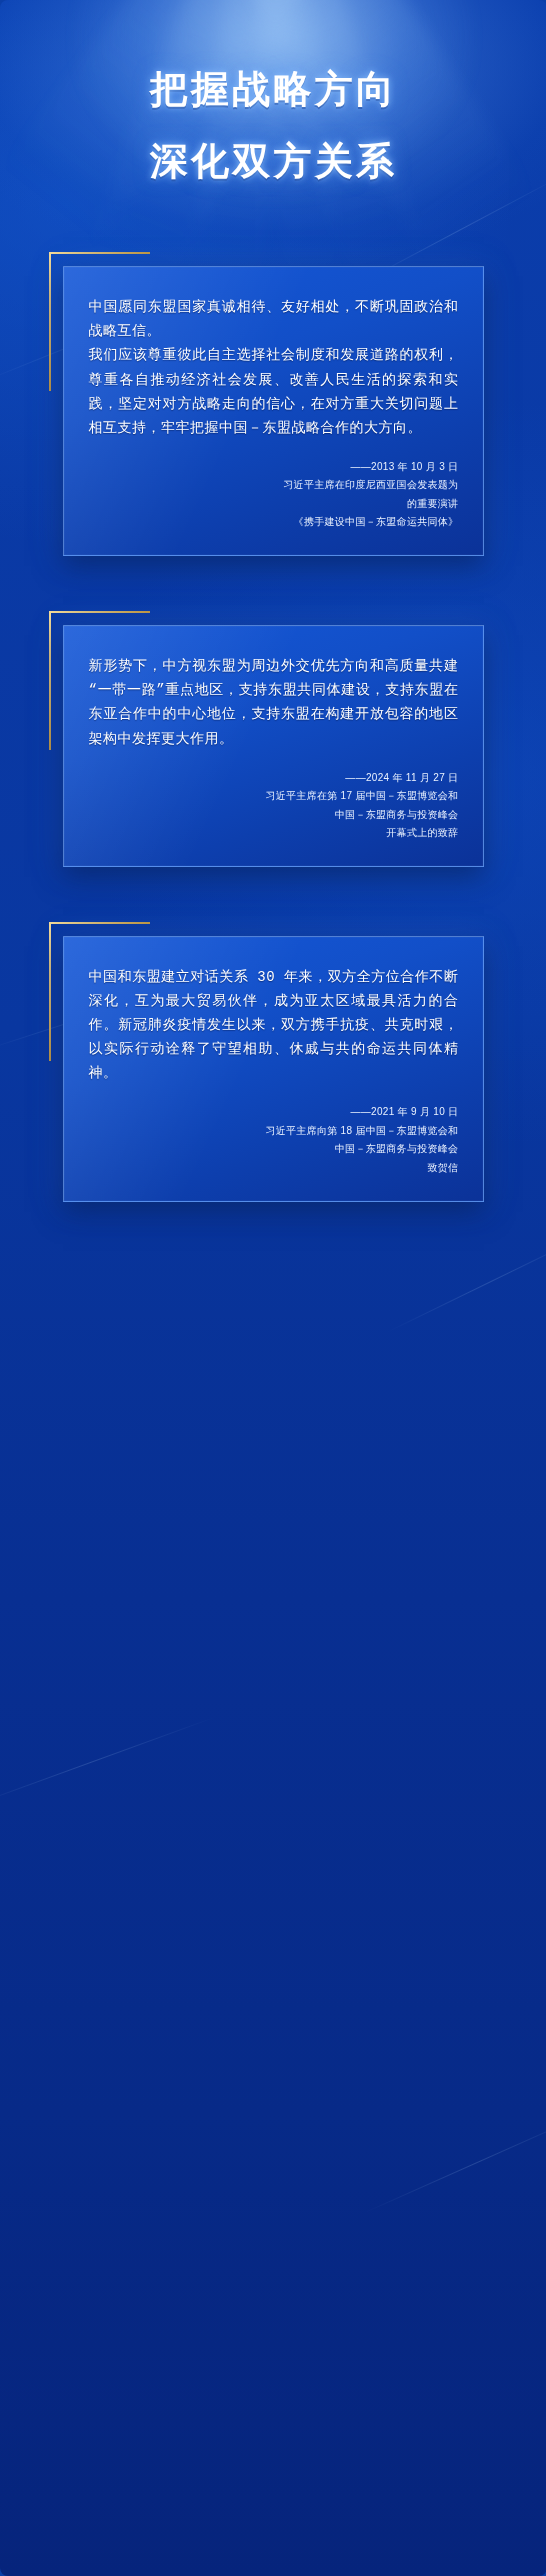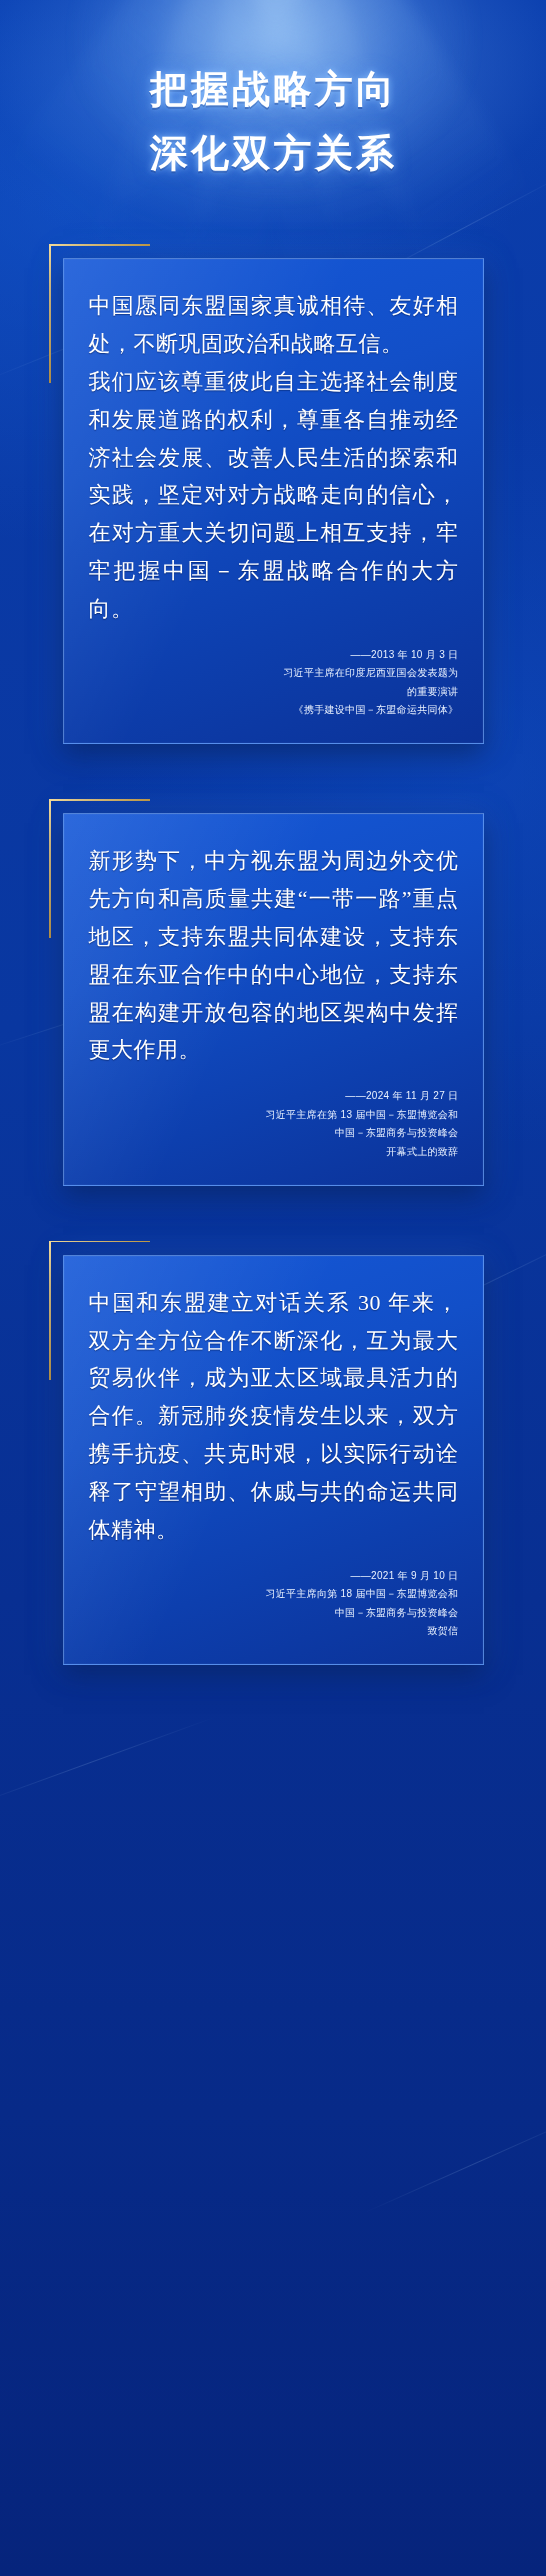--- a/index.html
+++ b/index.html
@@ -20,20 +20,21 @@
   .page {
     position: relative;
     width: 547px;
     min-height: 2576px;
     background:
       radial-gradient(ellipse 481px 278px at 50% 64px, rgba(120,180,255,0.45) 0%, rgba(30,90,200,0.10) 60%, rgba(10,55,160,0) 75%),
       radial-gradient(ellipse 641px 481px at 12% 8%, rgba(20,90,210,0.55) 0%, rgba(8,45,140,0) 70%),
       radial-gradient(ellipse 587px 534px at 90% 30%, rgba(16,80,200,0.45) 0%, rgba(6,40,130,0) 70%),
       linear-gradient(180deg, #0b3fae 0%, #0a3aa6 18%, #0937a0 40%, #082f92 62%, #072a88 82%, #06247c 100%);
     overflow: hidden;
+    border-radius: 8px;
   }
   
   .rays {
     position: absolute;
     top: -85px;
     left: 50%;
     transform: translateX(-50%);
     width: 694px;
     height: 481px;
     pointer-events: none;
@@ -88,21 +89,21 @@
     font-weight: 700;
     letter-spacing: 3.2px;
     color: #ffffff;
     text-shadow:
       0 0 7.5px rgba(150,200,255,.85),
       0 0 18px rgba(90,160,255,.65),
       0 2.1px 0 rgba(10,45,130,.55);
     font-family: "Liberation Serif", "DejaVu Serif", serif;
     font-style: normal;
   }
-  .title-line + .title-line { margin-top: 14px; }
+  .title-line + .title-line { margin-top: 22px; }
 
   
   .cards {
     position: relative;
     z-index: 4;
     margin-top: 80px;
     padding-bottom: 75px;
   }
   .card-wrap {
     position: relative;
@@ -142,28 +143,28 @@
   .card::before {
     
     content: "";
     position: absolute;
     inset: 0;
     background: linear-gradient(115deg, rgba(255,255,255,.10) 0%, rgba(255,255,255,0) 45%);
     pointer-events: none;
   }
   .quote {
     position: relative;
-    font-size: 22px;
+    font-size: 14px;
     line-height: 1.72;
     letter-spacing: 0.5px;
     color: #ffffff;
     text-align: justify;
     text-shadow: 0 0.5px 1.1px rgba(0,20,70,.5);
     white-space: pre-wrap;
-    font-family: Liberation Serif, serif;
+    font-family: Liberation Mono, monospace;
   }
   .attrib {
     position: relative;
     margin-top: 18px;
     text-align: right;
     font-size: 10px;
     line-height: 1.85;
     color: #eaf2ff;
     letter-spacing: 0.3px;
   }
@@ -223,21 +224,21 @@
       <div class="frame">
         <i class="tl-h"></i>
           <i class="tl-v"></i>
           <i class="br-h"></i>
           <i class="br-v"></i>
       </div>
       <div class="card">
         <div class="quote">新形势下，中方视东盟为周边外交优先方向和高质量共建“一带一路”重点地区，支持东盟共同体建设，支持东盟在东亚合作中的中心地位，支持东盟在构建开放包容的地区架构中发挥更大作用。</div>
         <div class="attrib">
           <div>——2024 年 11 月 27 日</div>
-          <div>习近平主席在第 13 届中国－东盟博览会和</div>
+          <div>习近平主席在第 17 届中国－东盟博览会和</div>
           <div>中国－东盟商务与投资峰会</div>
           <div>开幕式上的致辞</div>
         </div>
       </div>
     </section>
 
     <section class="card-wrap">
       <div class="frame">
         <i class="tl-h"></i>
           <i class="tl-v"></i>

